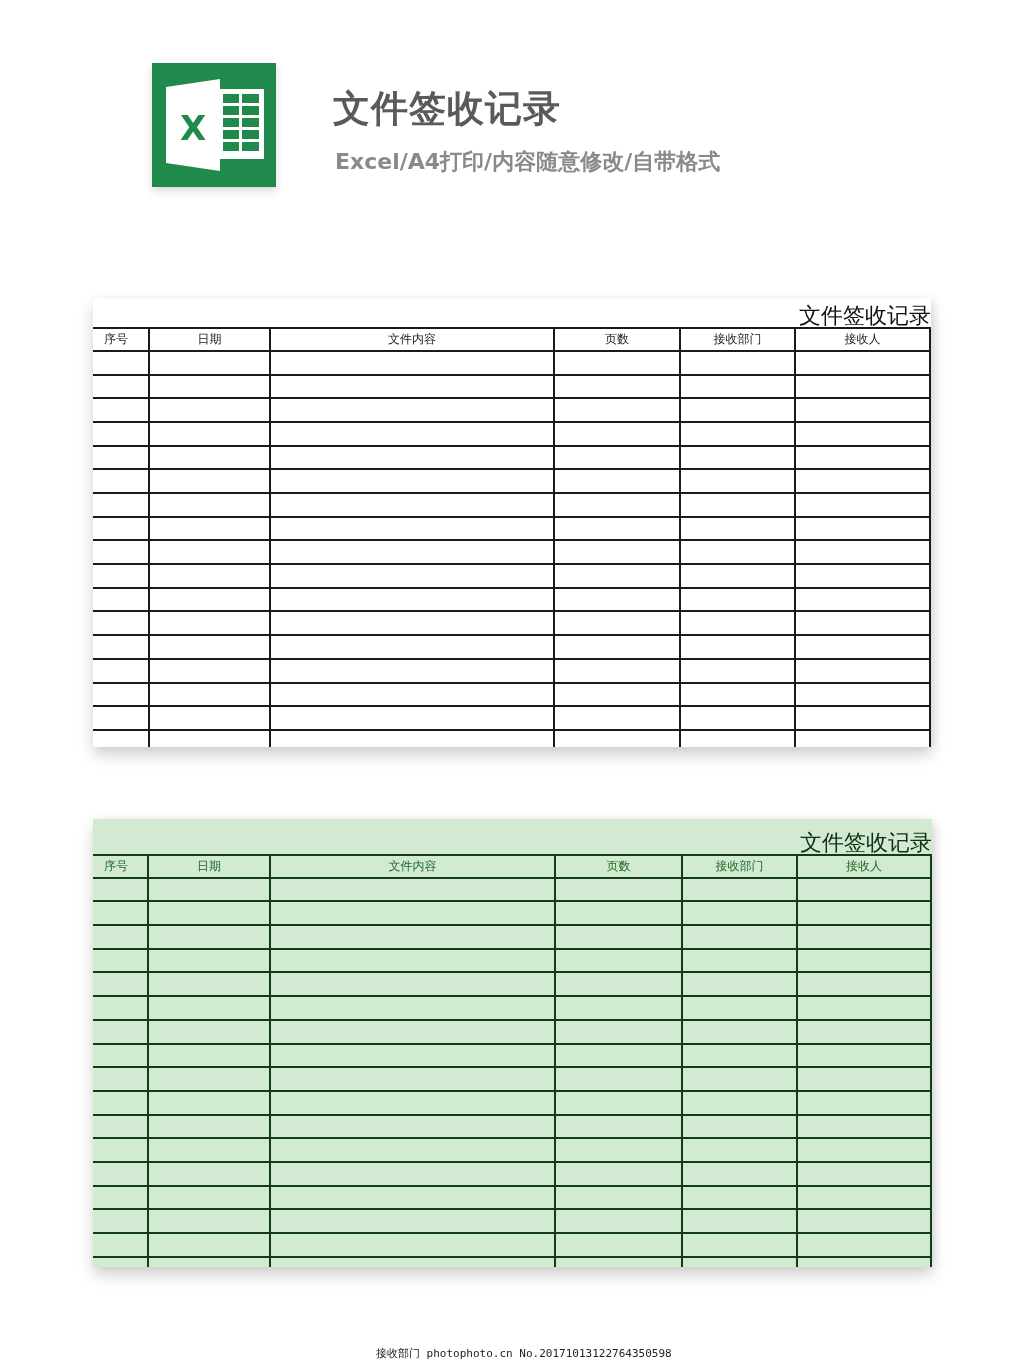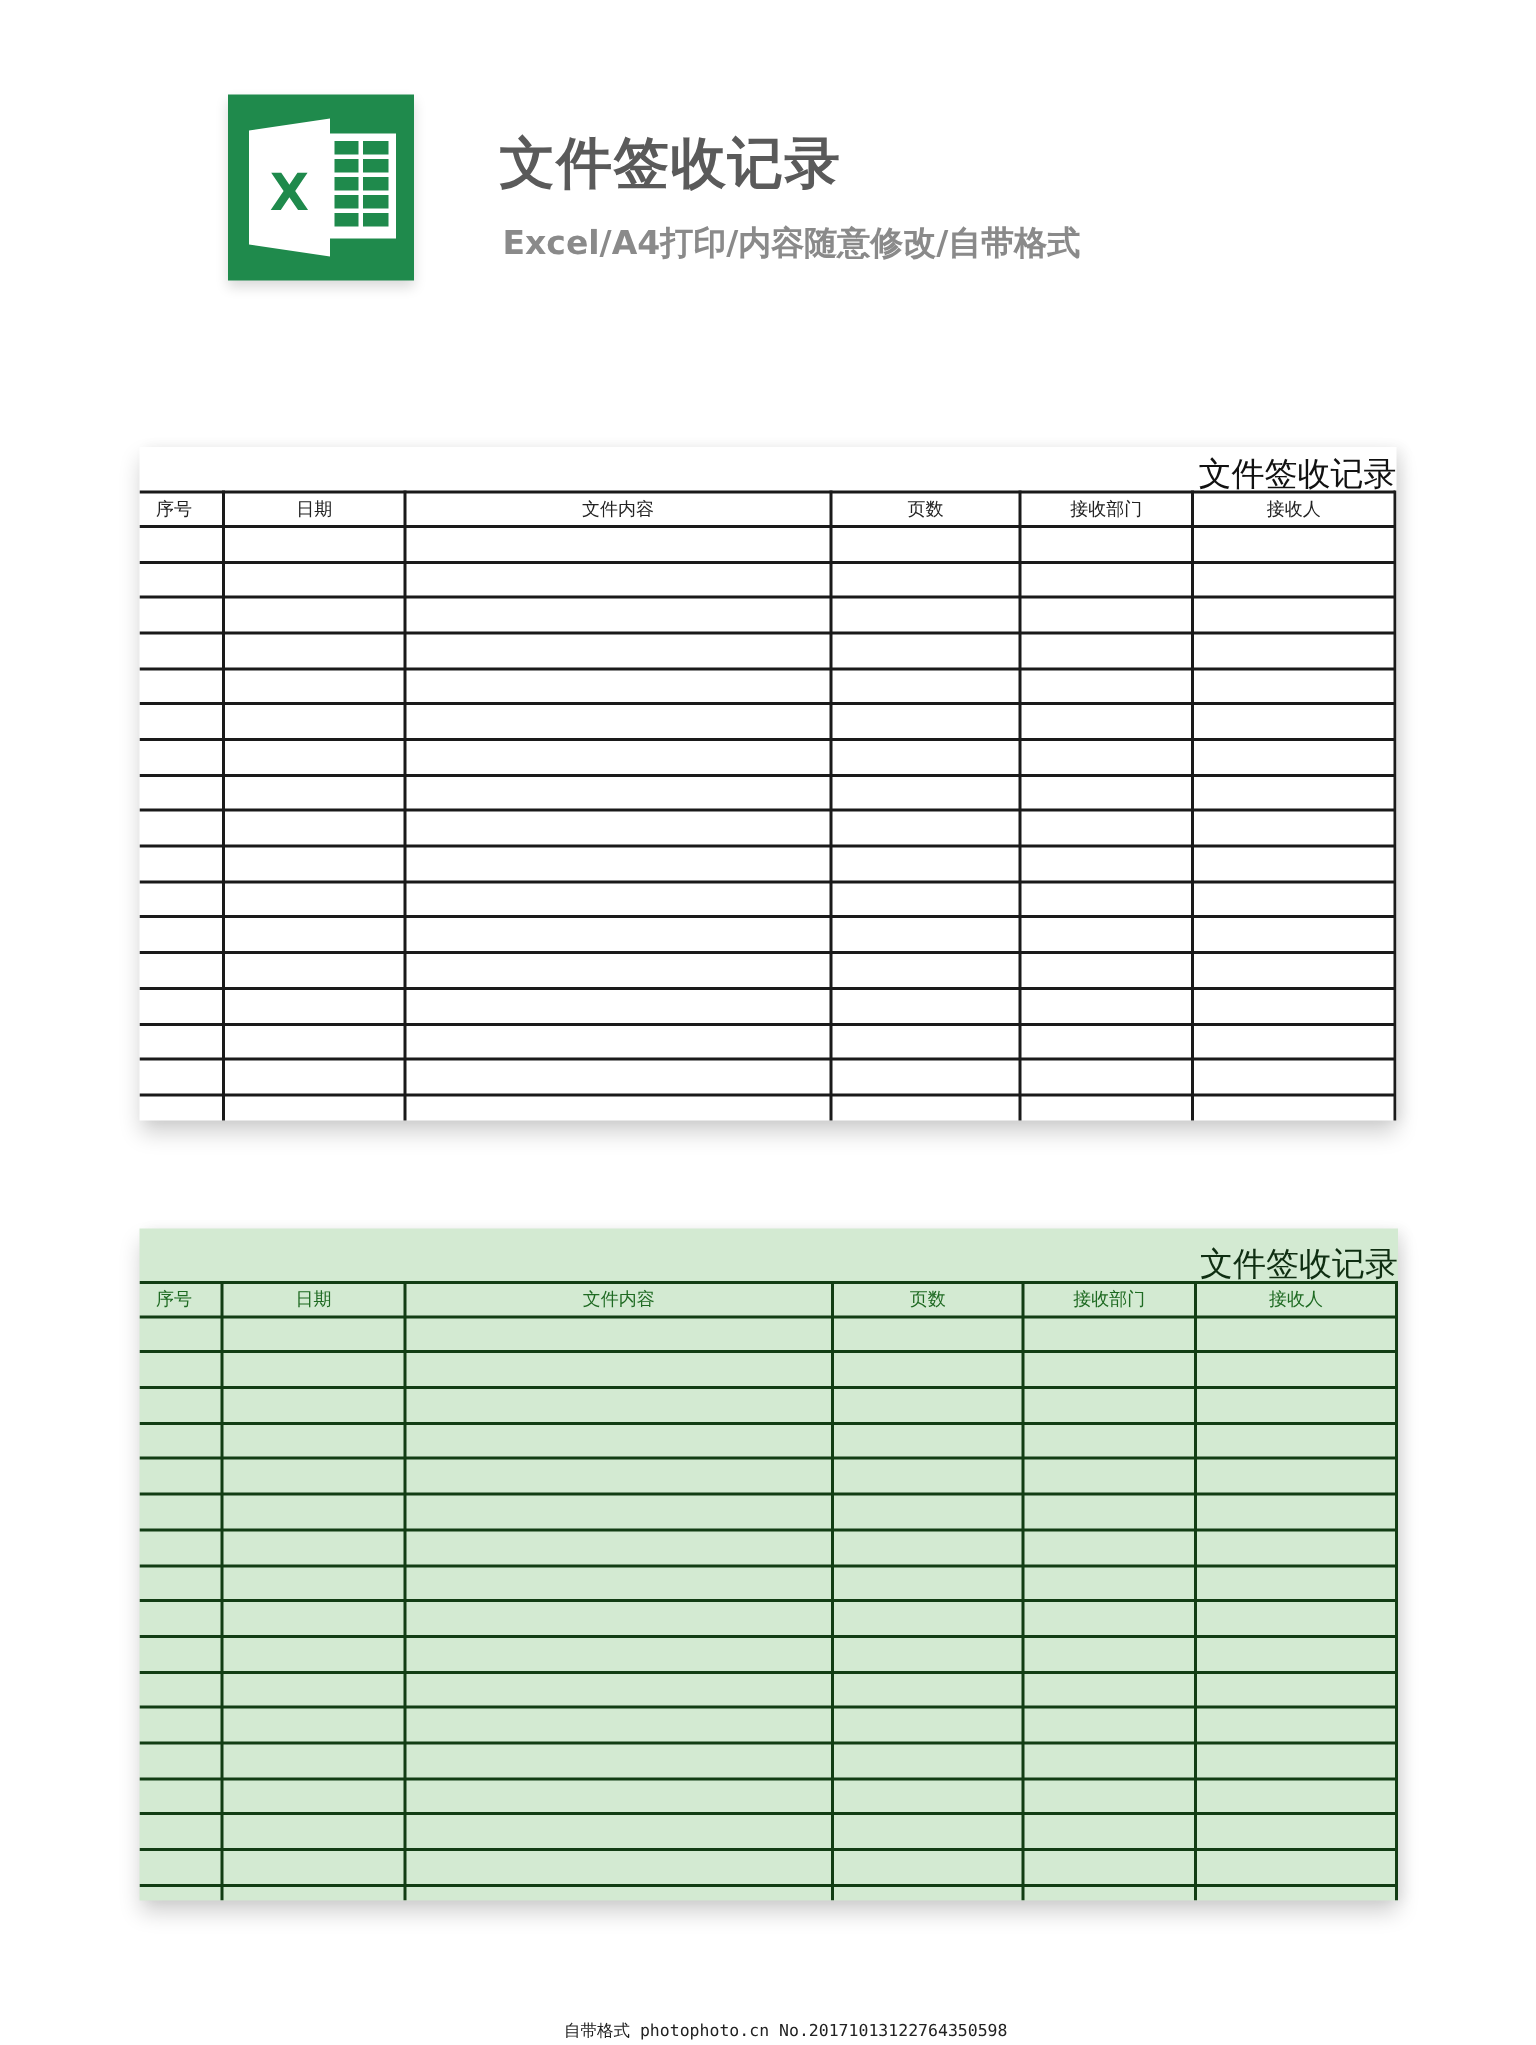--- a/index.html
+++ b/index.html
@@ -154,13 +154,13 @@
     <div class="vline" style="left:837px;height:413px;"></div>
     <div class="hdr" style="left:0;width:46px;">序号</div>
     <div class="hdr" style="left:56px;width:120px;">日期</div>
     <div class="hdr" style="left:178px;width:283px;">文件内容</div>
     <div class="hdr" style="left:463px;width:125px;">页数</div>
     <div class="hdr" style="left:590px;width:113px;">接收部门</div>
     <div class="hdr" style="left:705px;width:132px;">接收人</div>
   </div>
 </div>
 
-<div class="footer">自带格式 photophoto.cn  No.20171013122764350598</div>
+<div class="footer">接收部门 photophoto.cn  No.20171013122764350598</div>
 
 </body></html>

